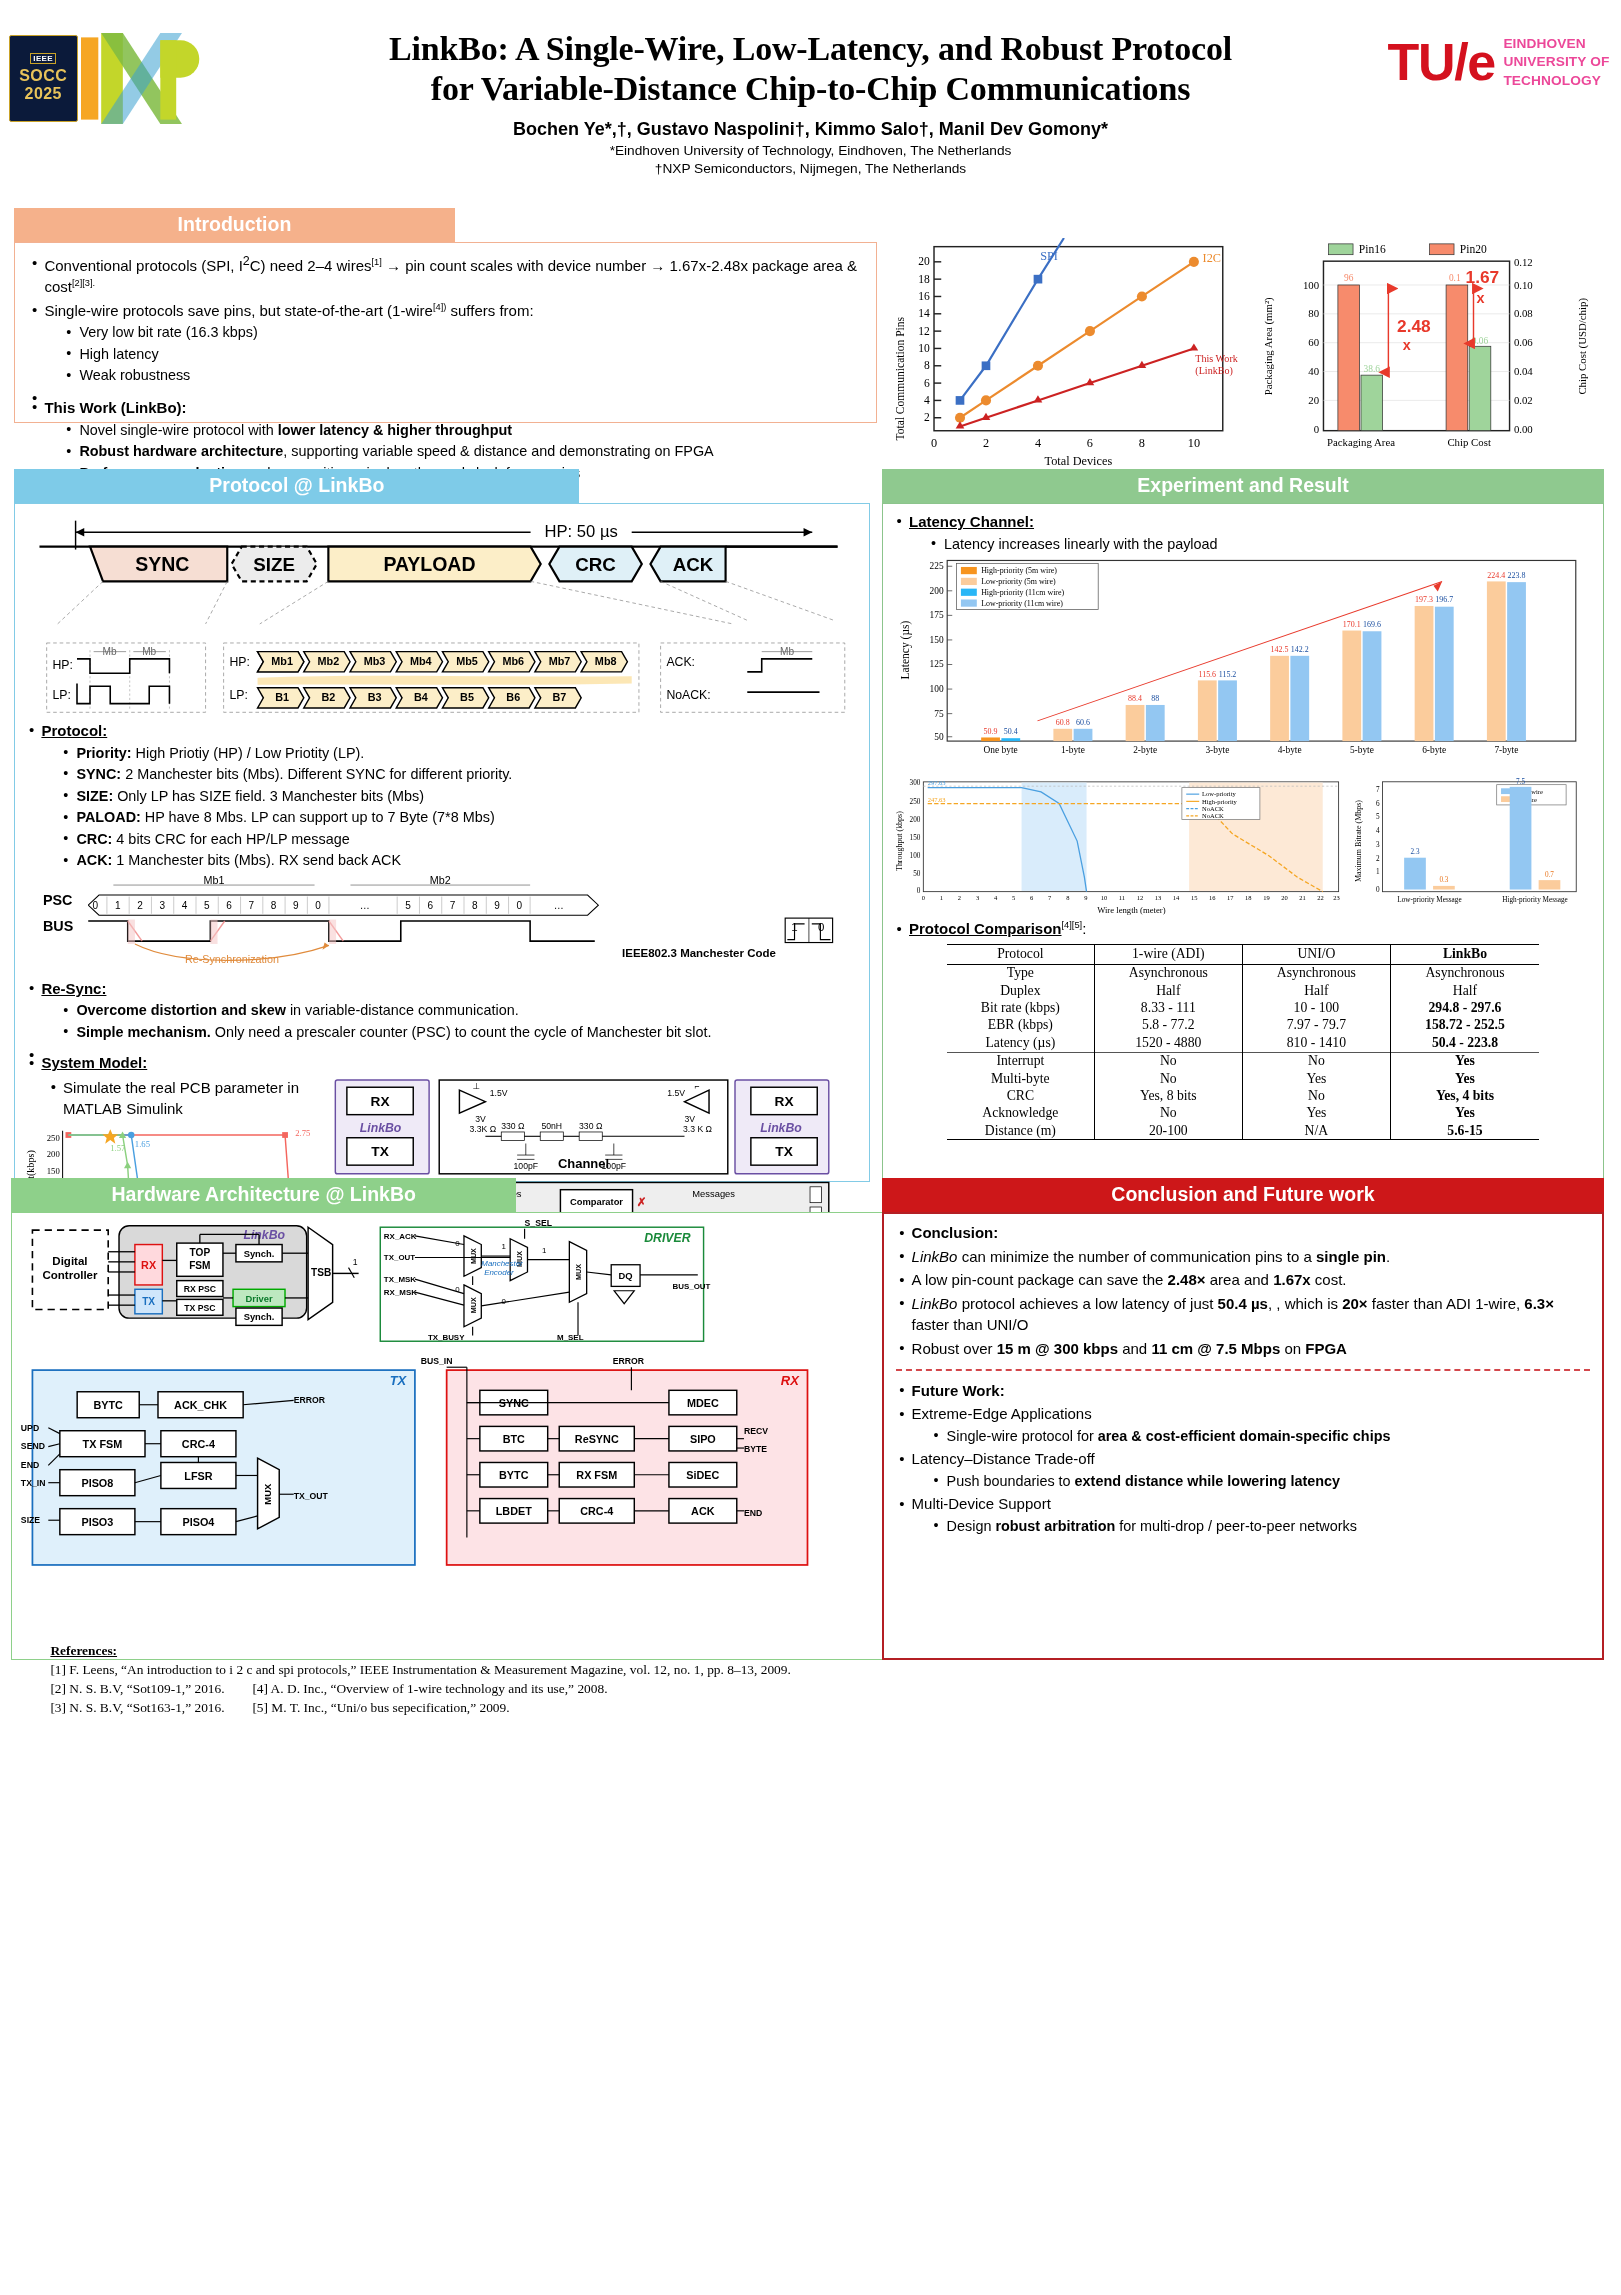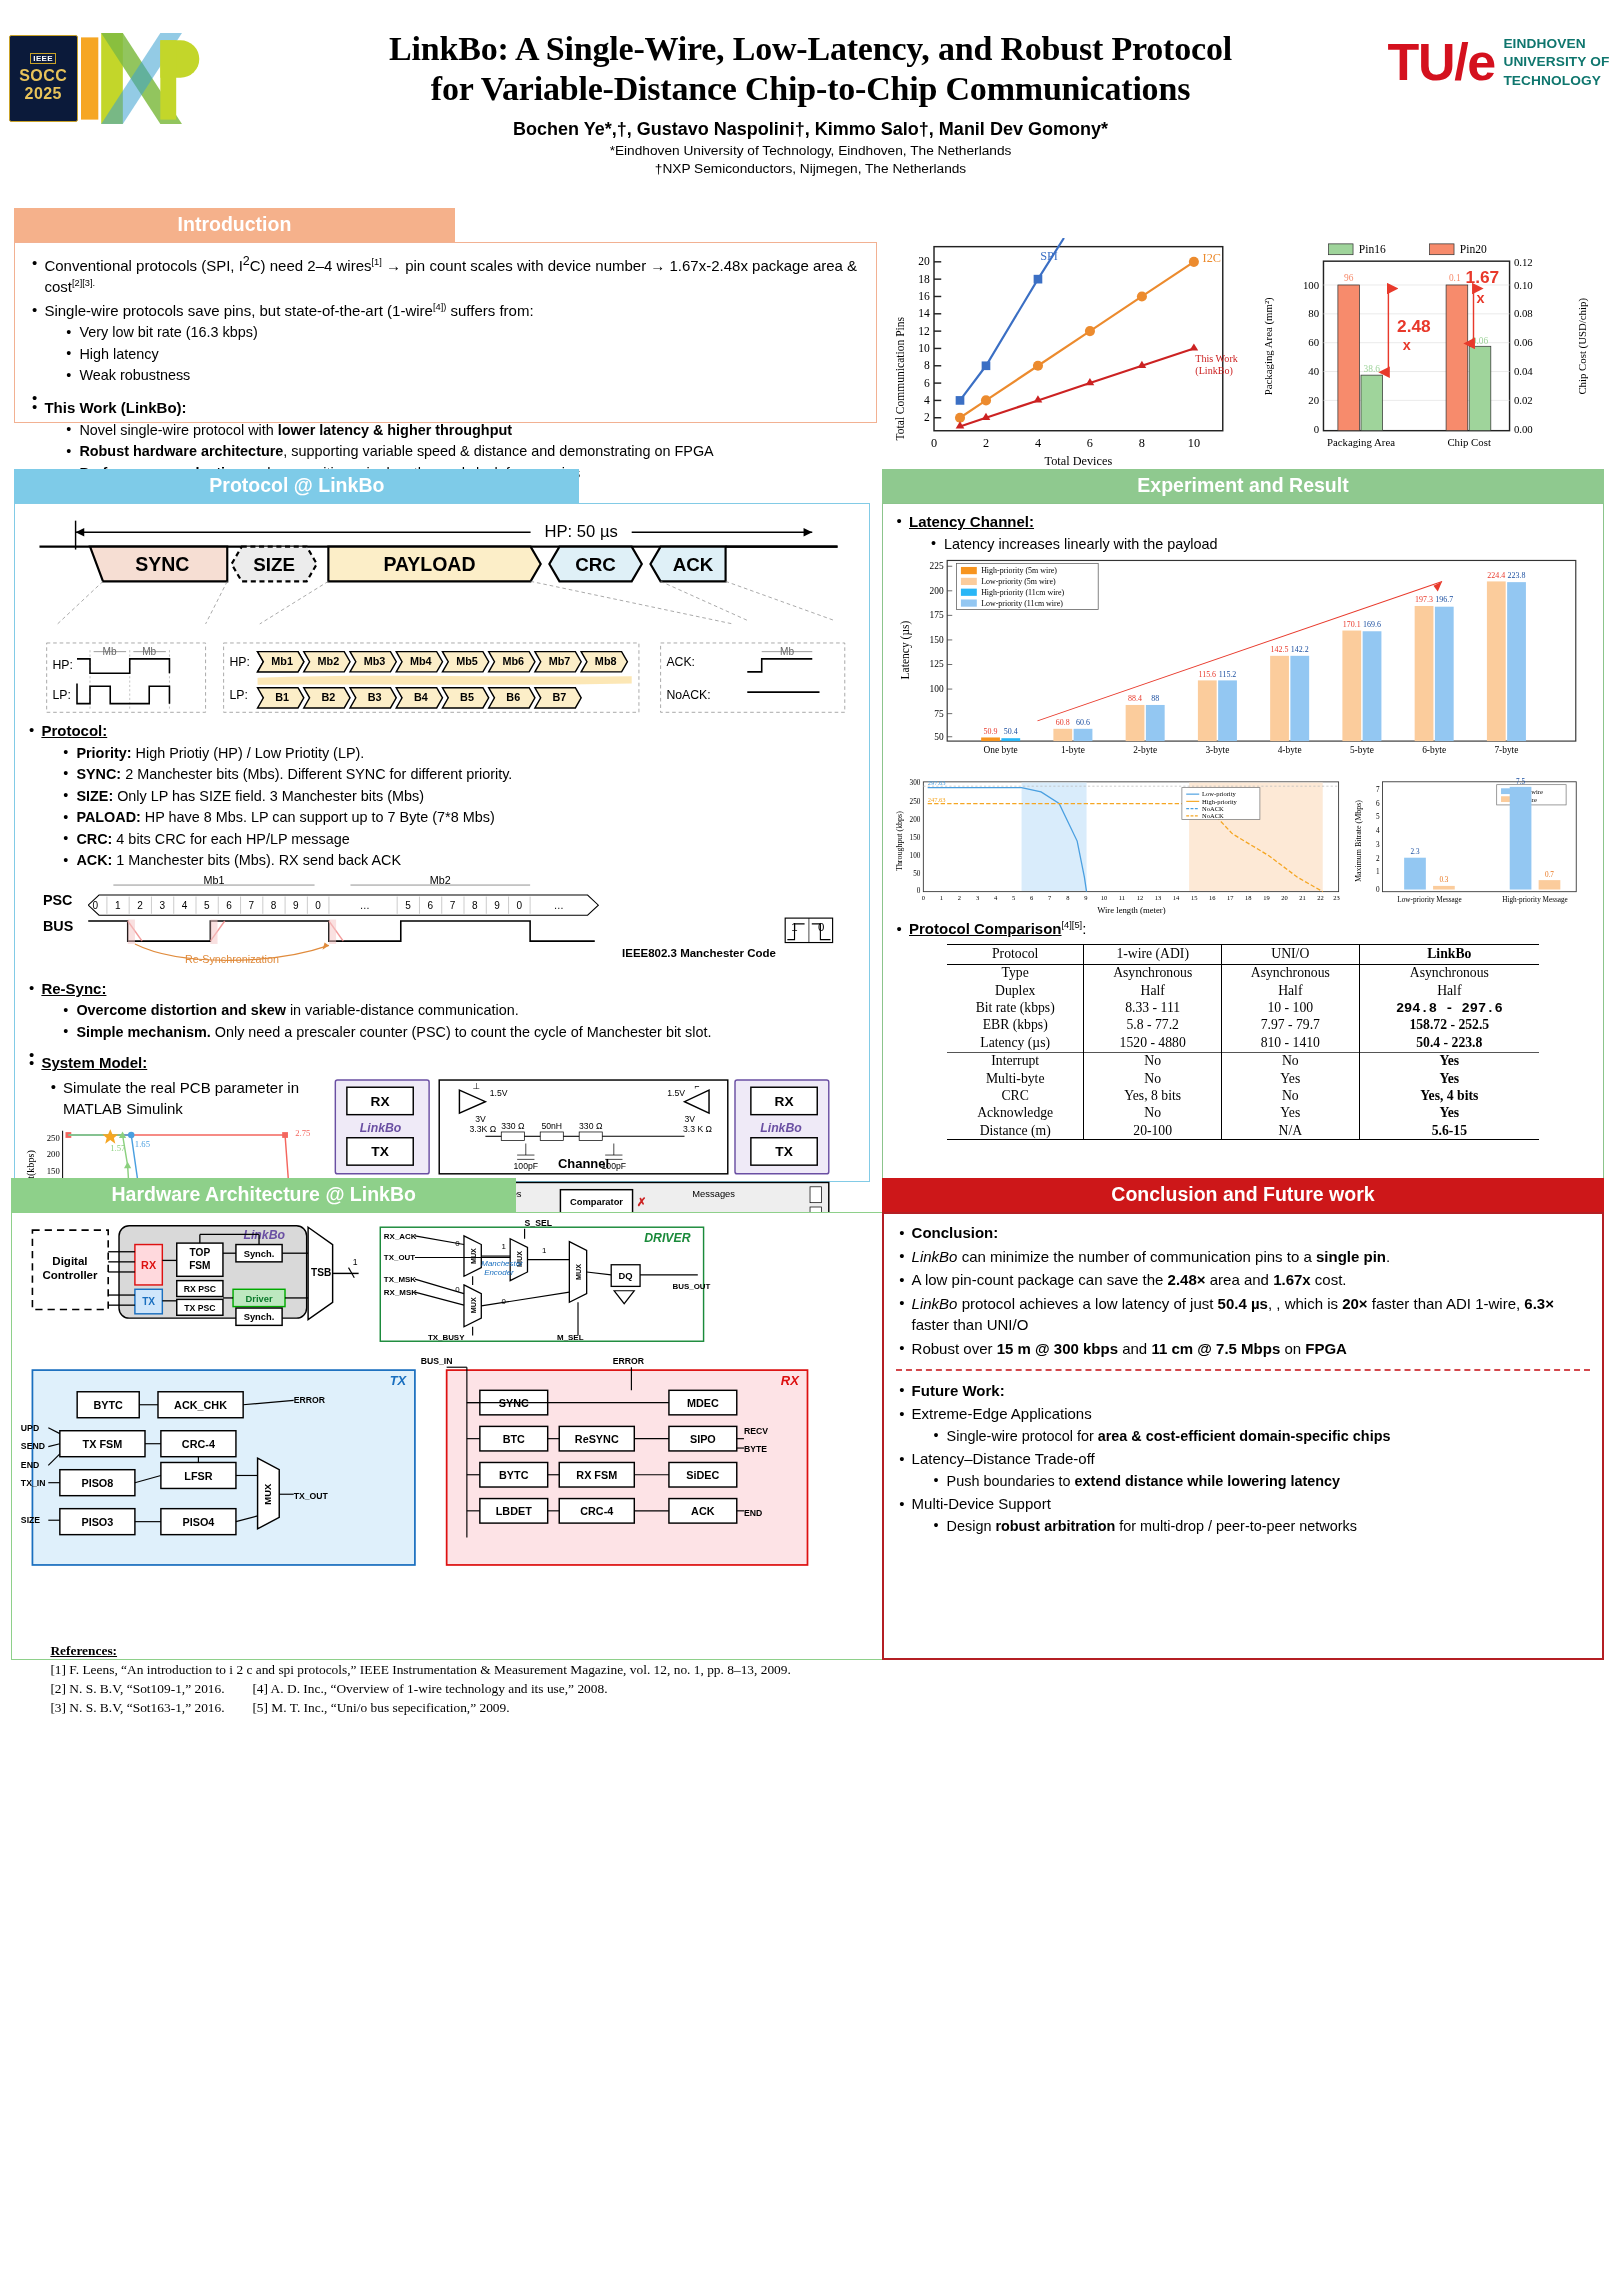--- a/index.html
+++ b/index.html
@@ -15,21 +15,21 @@
   
   .header { position:relative; height:209px; }
   .socc-logo { position:absolute; left:8.7px; top:5.8px; width:69px; height:87px;
       background:#0b1a3a; border:1.4px solid #c9a227; border-radius:2.2px;
       display:flex; flex-direction:column; align-items:center; justify-content:center;
       color:#e8c35a; font-weight:bold; font-size:16px; line-height:1.15; letter-spacing:0.4px; }
   .socc-logo .ieee { font-size:8px; background:#0b1a3a; color:#fff; border:0.7px solid #c9a227; padding:0 2.2px; margin-bottom:2.2px;}
   .nxp-logo { position:absolute; left:81px; top:4.3px; width:119px; height:91px; }
   .tue-logo { position:absolute; right:11.6px; top:5.8px; display:flex; align-items:center; gap:8.7px; }
   .tue-mark { font-size:52px; font-weight:bold; color:#d4111e; font-family:"Liberation Sans", sans-serif; line-height:0.9; letter-spacing:-1.4px;}
-  .tue-text { color:#0f766e; font-weight:bold; font-size:13.7px; line-height:1.35; letter-spacing:0.1px; }
+  .tue-text { color:#ec4899; font-weight:bold; font-size:13.7px; line-height:1.35; letter-spacing:0.1px; }
   .poster-title { text-align:center; font-family:"Liberation Serif", serif; font-weight:bold;
       font-size:34px; line-height:1.18; margin-top:29px; letter-spacing:-0.2px;}
   .authors { text-align:center; font-weight:bold; font-size:18px; margin-top:10px; }
   .affil { text-align:center; font-size:13.7px; line-height:1.35; margin-top:1.4px;}
   .sup { font-size:0.62em; vertical-align:super; }
 
   
   .panel { position:absolute; }
   .panel-hd { color:#fff; font-weight:bold; font-size:19.5px; text-align:center;
       padding:5px 0 5.8px; }
@@ -856,21 +856,21 @@
           <tr style="border-bottom: 0px;">
             <td style="padding: 0.7px 4.3px; border-right: 1px solid rgb(0, 0, 0);">Duplex</td>
             <td style="padding: 0.7px 4.3px; border-right: 1px solid rgb(0, 0, 0);">Half</td>
             <td style="padding: 0.7px 4.3px; border-right: 1px solid rgb(0, 0, 0);">Half</td>
             <td style="padding: 0.7px 4.3px;">Half</td>
           </tr>
           <tr>
             <td style="padding: 0.7px 4.3px; border-right: 1px solid rgb(0, 0, 0);">Bit rate (kbps)</td>
             <td style="padding: 0.7px 4.3px; border-right: 1px solid rgb(0, 0, 0);">8.33 - 111</td>
             <td style="padding: 0.7px 4.3px; border-right: 1px solid rgb(0, 0, 0);">10 - 100</td>
-            <td style="padding: 0.7px 4.3px; font-weight: bold; font-family: Liberation Mono, monospace;">294.8 - 297.6</td>
+            <td style="padding: 0.7px 4.3px; font-weight: bold;">294.8 - 297.6</td>
           </tr>
           <tr>
             <td style="padding: 0.7px 4.3px; border-right: 1px solid rgb(0, 0, 0);">EBR (kbps)</td>
             <td style="padding: 0.7px 4.3px; border-right: 1px solid rgb(0, 0, 0);">5.8 - 77.2</td>
             <td style="padding: 0.7px 4.3px; border-right: 1px solid rgb(0, 0, 0);">7.97 - 79.7</td>
             <td style="padding: 0.7px 4.3px; font-weight: bold;">158.72 - 252.5</td>
           </tr>
           <tr style="border-bottom: 0px;">
             <td style="padding: 0.7px 4.3px; border-right: 1px solid rgb(0, 0, 0);">Latency (µs)</td>
             <td style="padding: 0.7px 4.3px; border-right: 1px solid rgb(0, 0, 0);">1520 - 4880</td>

